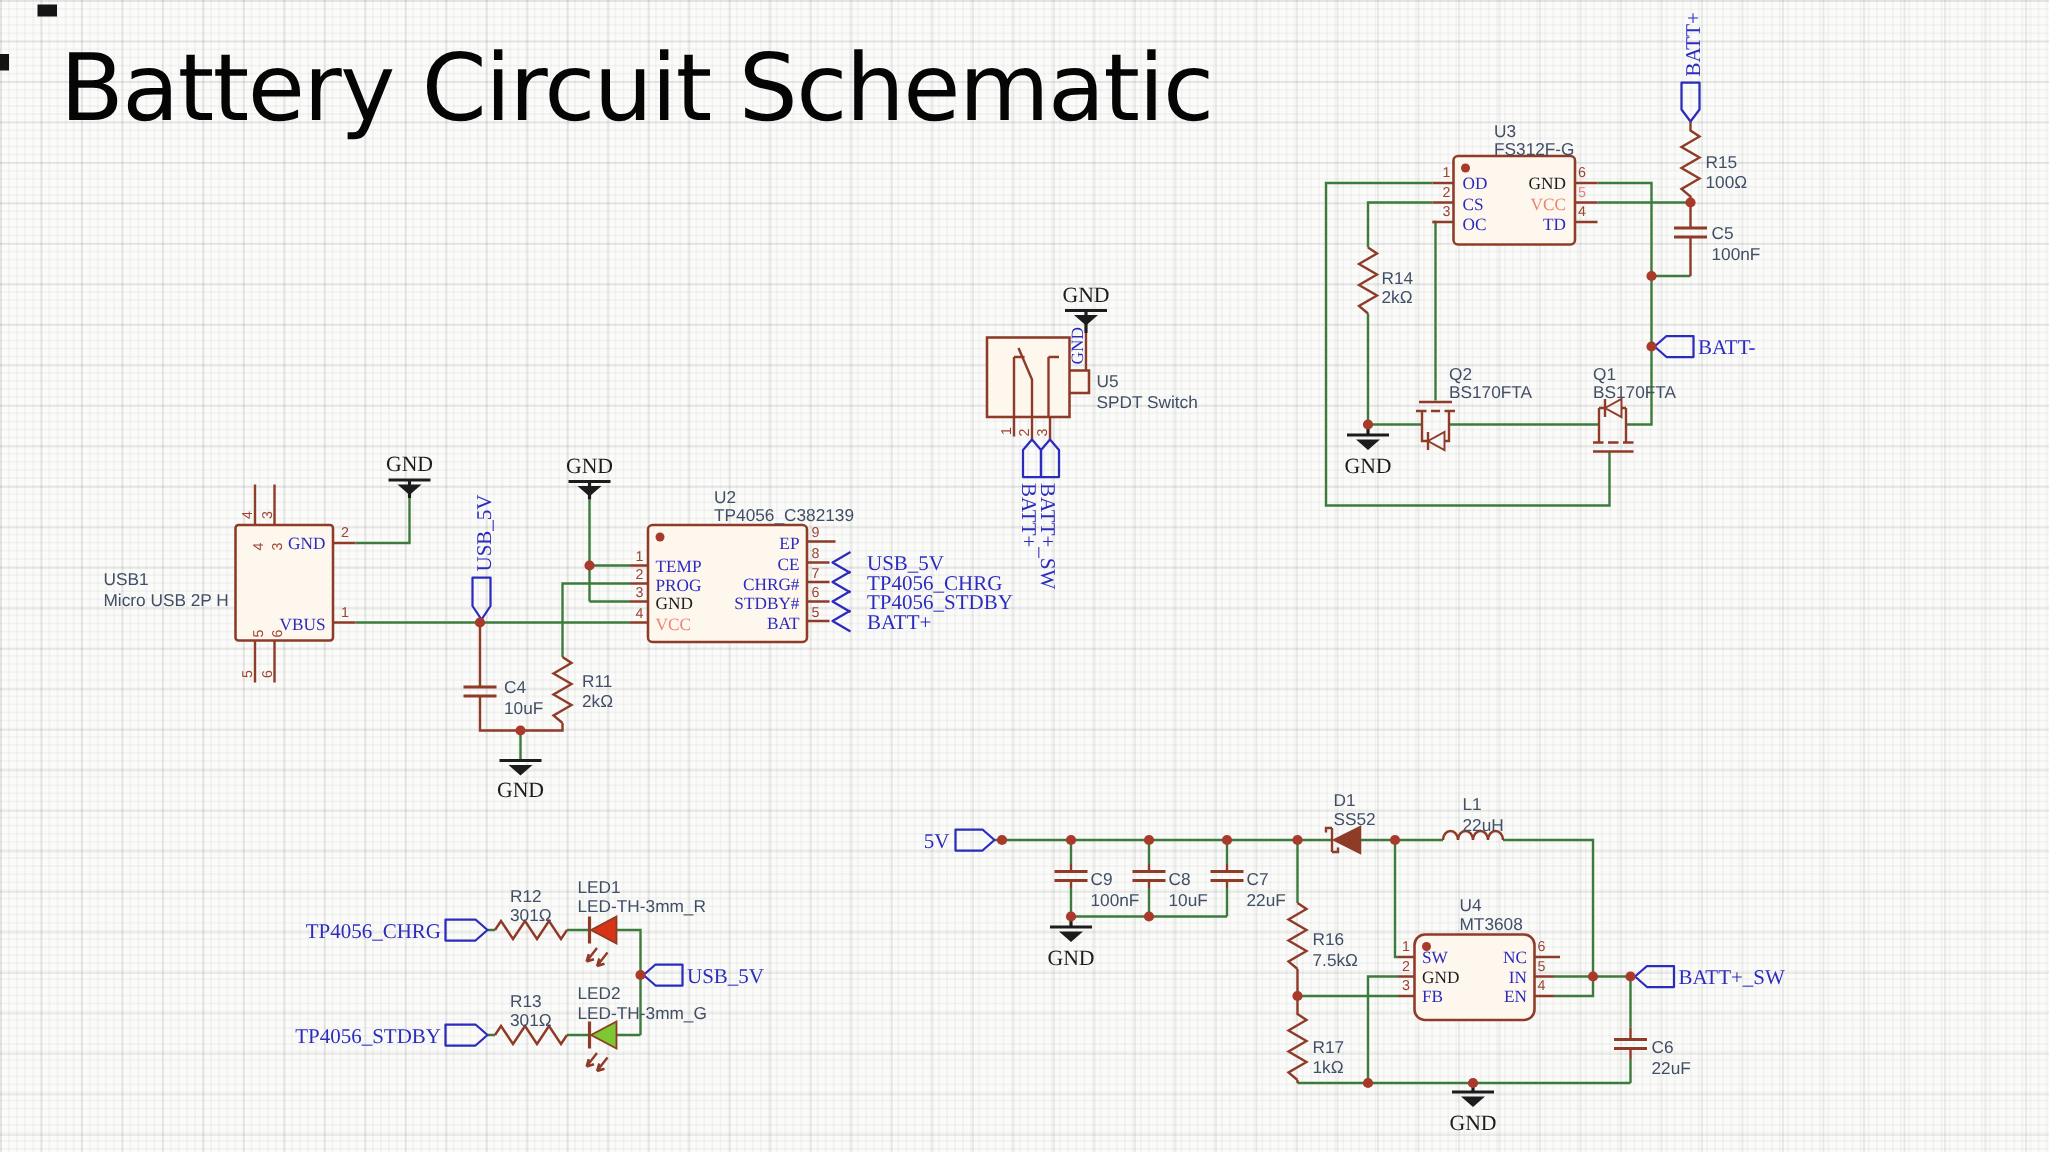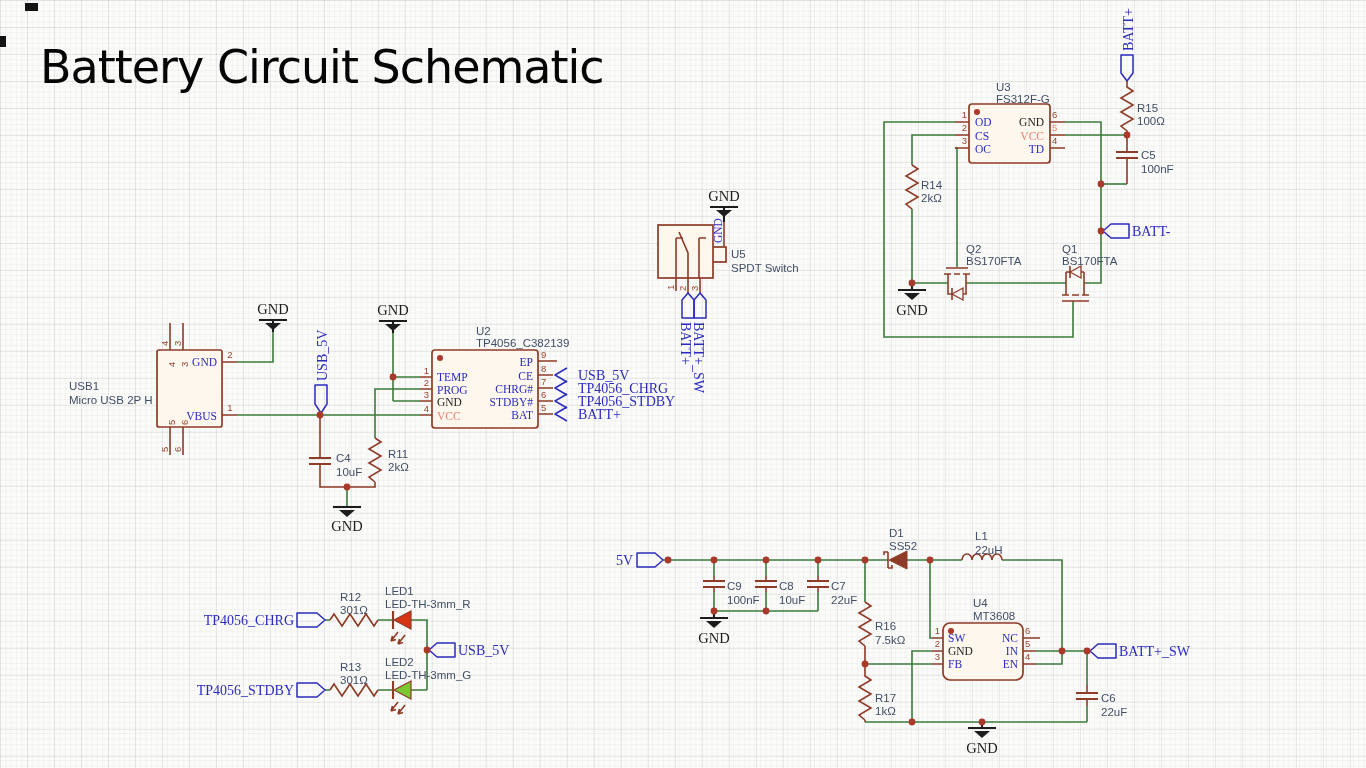--- a/index.html
+++ b/index.html
@@ -8,22 +8,22 @@
     background-color:#fbfbf9;
     background-image:
       linear-gradient(rgba(90,90,100,0.10) 1px, transparent 1px),
       linear-gradient(90deg, rgba(90,90,100,0.10) 1px, transparent 1px),
       linear-gradient(rgba(90,90,100,0.05) 1px, transparent 1px),
       linear-gradient(90deg, rgba(90,90,100,0.05) 1px, transparent 1px);
     background-size:27px 27px,27px 27px,5.4px 5.4px,5.4px 5.4px;
     font-family:"Liberation Sans",sans-serif;
   }
   .title{
-    position:absolute;left:40px;top:40px;
-    font-family:"DejaVu Sans",sans-serif;font-size:46px;color:#050505;
+    position:absolute;left:40px;top:22px;
+    font-family:"DejaVu Sans",sans-serif;font-size:62px;color:#050505;
     letter-spacing:-1px;white-space:nowrap;
   }
   svg{position:absolute;left:0;top:0;}
   
   .w{stroke:#3c7b3c;stroke-width:1.6;fill:none;}
   .o{stroke:#8e3b28;stroke-width:1.6;fill:none;}
   .o2{stroke:#8e3b28;stroke-width:2.1;fill:none;}
   .body{fill:#fdf7ee;stroke:#8e3b28;stroke-width:1.7;}
   .flag{fill:none;stroke:#2b2bbe;stroke-width:1.5;stroke-linejoin:round;}
   .gsym{stroke:#1c1c1c;stroke-width:2.1;fill:none;}

